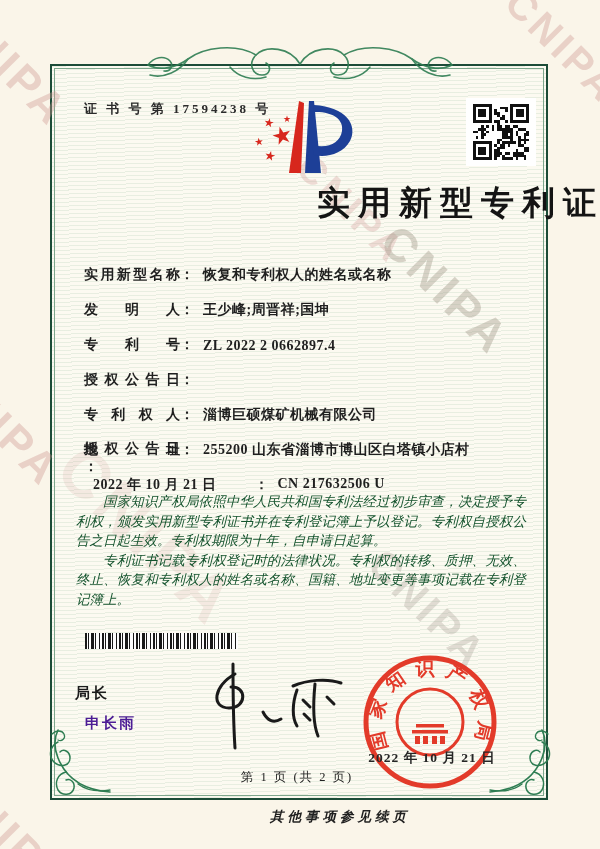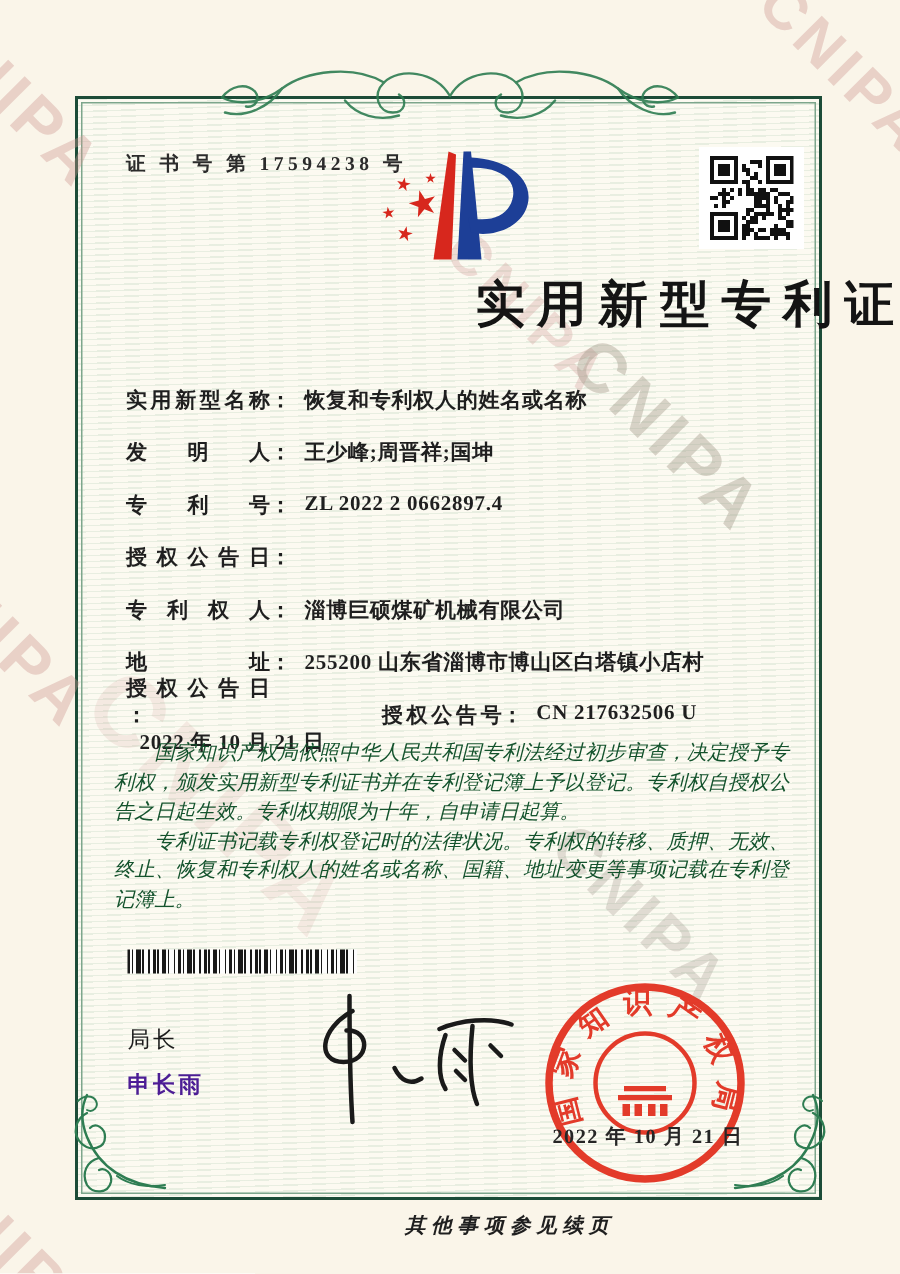--- a/index.html
+++ b/index.html
@@ -34,36 +34,36 @@
 
   
   .abs{position:absolute;z-index:3;}
   .certno{left:84px;top:100px;font-size:13px;letter-spacing:3px;color:#2b2b2b;font-weight:600;}
   .logo{left:246px;top:94px;width:118px;height:88px;}
   .qr{left:466px;top:98px;width:70px;height:68px;background:#fff;display:flex;align-items:center;justify-content:center;}
   .title{left:50px;top:181px;width:595px;text-align:right;font-size:33px;font-weight:900;
       letter-spacing:8px;color:#141414;}
 
   .fields{left:84px;top:249px;width:438px;}
-  .frow{height:35px;display:flex;align-items:center;font-size:14px;color:#1f1f1f;}
+  .frow{height:35px;display:flex;align-items:flex-end;font-size:14px;color:#1f1f1f;}
   .flabel{display:inline-block;width:96px;text-align:justify;text-align-last:justify;font-weight:700;}
   .fcolon{font-weight:700;}
   .fvalue{margin-left:9px;font-weight:600;letter-spacing:0.5px;}
   .grant-group{display:flex;}
   .grant-group .g2{margin-left:38px;display:flex;}
   .g2 .flabel{width:80px;}
 
   .body-text{left:76px;top:492px;width:450px;font-size:13.5px;line-height:19.5px;
       color:#14532d;text-align:justify;font-style:italic;}
   .body-text p{margin:0;text-indent:2em;}
 
   .barcode{left:85px;top:633px;width:153px;height:16px;
       background:repeating-linear-gradient(90deg,#181818 0 2px,#fdfdfd 2px 3px,#181818 3px 4px,#fdfdfd 4px 6px,#181818 6px 9px,#fdfdfd 9px 10px,#181818 10px 11px,#fdfdfd 11px 14px,#181818 14px 15px,#fdfdfd 15px 17px);}
 
-  .director-role{left:85px;top:684px;font-size:15px;font-weight:400;color:#1c1c1c;
+  .director-role{left:75px;top:684px;font-size:15px;font-weight:700;color:#1c1c1c;
       font-family:"Liberation Sans","DejaVu Sans",sans-serif;letter-spacing:2px;}
   .director-name{left:85px;top:714px;font-size:15px;font-weight:700;color:#4c1d95;
       font-family:"Liberation Sans","DejaVu Sans",sans-serif;letter-spacing:2px;}
   .signature{left:175px;top:660px;width:185px;height:96px;}
 
   .seal{left:360px;top:652px;width:140px;height:140px;z-index:3;opacity:0.95;}
   .seal-date{left:364px;top:749px;width:136px;text-align:center;font-size:13.5px;
       font-weight:700;color:#262626;z-index:4;letter-spacing:1px;}
 
   .pageinfo{left:50px;top:769px;width:494px;text-align:center;font-size:12.5px;
@@ -310,21 +310,20 @@
         <span class="fcolon">：</span>
       <span class="fvalue">255200 山东省淄博市博山区白塔镇小店村</span>
     </div>
     <div class="frow grant-group">
       <span class="g1" style="display:flex;flex-direction:column;">
         <span class="flabel">授权公告日</span>
           <span class="fcolon">：</span>
         <span class="fvalue">2022 年 10 月 21 日</span>
       </span>
       <span class="g2">
-        <span class="flabel">授权公告号</span>
           <span class="fcolon">：</span>
         <span class="fvalue">CN 217632506 U</span>
       </span>
     </div>
   </div>
 
   <div class="abs body-text">
     <p>国家知识产权局依照中华人民共和国专利法经过初步审查，决定授予专利权，颁发实用新型专利证书并在专利登记簿上予以登记。专利权自授权公告之日起生效。专利权期限为十年，自申请日起算。</p>
     <p>专利证书记载专利权登记时的法律状况。专利权的转移、质押、无效、终止、恢复和专利权人的姓名或名称、国籍、地址变更等事项记载在专利登记簿上。</p>
   </div>
@@ -365,15 +364,16 @@
       <rect x="56" y="72" width="28" height="3.5"></rect>
       <rect x="52" y="78" width="36" height="3.5"></rect>
       <rect x="55" y="84" width="5" height="8"></rect>
         <rect x="63" y="84" width="5" height="8"></rect>
       <rect x="72" y="84" width="5" height="8"></rect>
         <rect x="80" y="84" width="5" height="8"></rect>
     </g>
   </svg>
   <div class="abs seal-date">2022 年 10 月 21 日</div>
 
+  <div class="abs pageinfo">第 1 页 (共 2 页)</div>
   <div class="abs contnote">其他事项参见续页</div>
 
 </div>
 
 </body></html>

